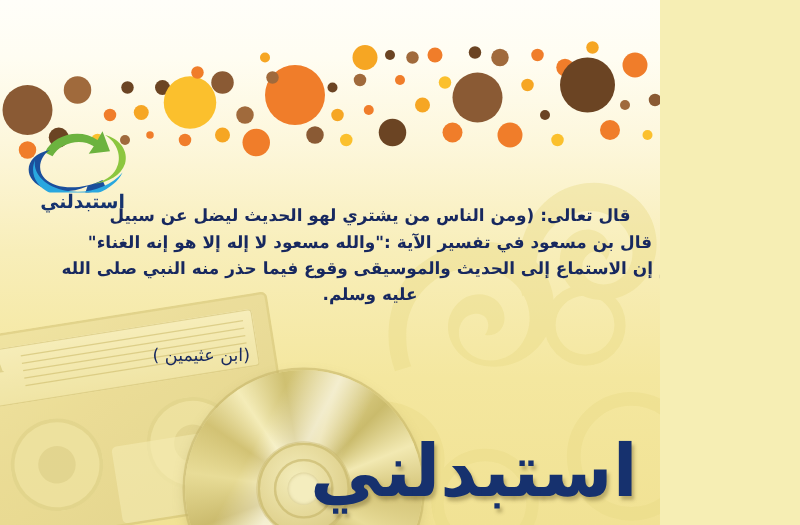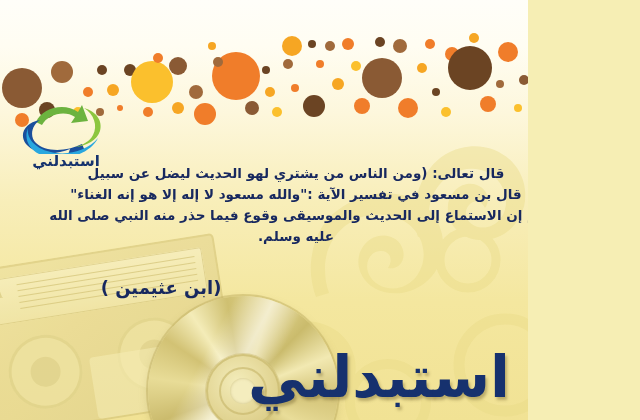--- a/index.html
+++ b/index.html
@@ -101,21 +101,21 @@
   .text-block{
     position:absolute;left:36px;top:163px;width:520px;
     direction:rtl;text-align:center;color:#17285f;
     font-size:13.5px;line-height:21px;font-weight:700;
     font-family:"DejaVu Sans",sans-serif;
   }
   .text-block p{margin:0;}
   .attrib{
     position:absolute;left:36px;top:277px;width:250px;
     direction:rtl;text-align:center;color:#17285f;
-    font-size:18px;font-weight:700;font-family:"DejaVu Sans",sans-serif;
+    font-size:14px;font-weight:400;font-family:"DejaVu Sans",sans-serif;
   }
 
   
   .wordmark{
     position:absolute;right:18px;bottom:14px;
     direction:rtl;font-size:58px;font-weight:700;color:#16316e;
     font-family:"DejaVu Sans",sans-serif;line-height:1;
     text-shadow:2px 3px 3px rgba(120,105,50,.45);
     letter-spacing:-1px;
   }

